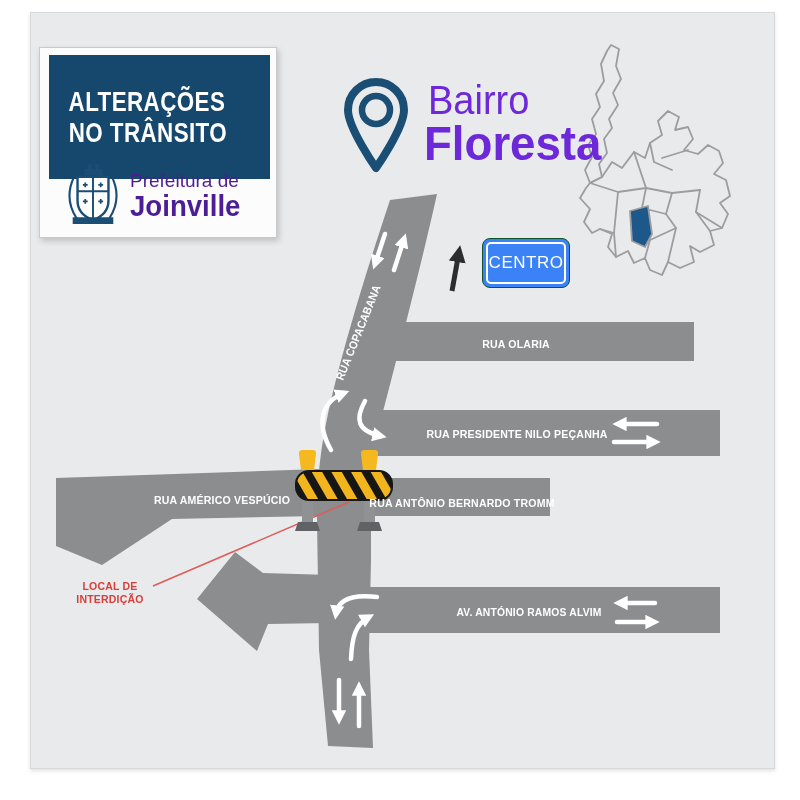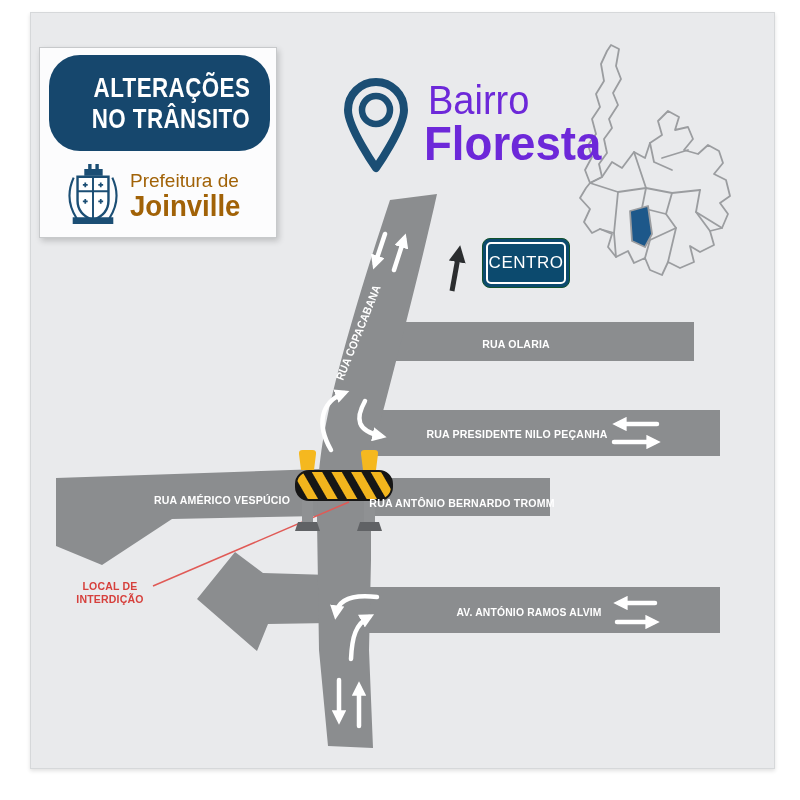--- a/index.html
+++ b/index.html
@@ -10,42 +10,42 @@
     background:#e9eaec; border:1px solid #d6d8da; box-shadow:0 2px 4px rgba(0,0,0,.12);
   }
   .map-svg { position:absolute; left:0; top:0; width:800px; height:800px; z-index:1; }
 
   
   .info-box {
     position:absolute; left:39px; top:47px; width:238px; height:191px; z-index:2;
     background:#fcfcfd; border:1px solid #c7c9cb; box-shadow:2px 3px 6px rgba(0,0,0,.18);
   }
   .info-header {
-    position:absolute; left:9px; top:7px; width:221px; height:96px; background:#16476d;
-    display:flex; flex-direction:column; align-items:flex-end; justify-content:center;border-radius:31px;
+    position:absolute; left:9px; top:7px; width:221px; height:124px; background:#16476d;
+    display:flex; flex-direction:column; align-items:flex-start; justify-content:center;
   }
   .info-header .hline {
     color:#fff; font-weight:bold; font-size:28px; line-height:1.12; letter-spacing:.5px;
     transform:scaleX(.8); white-space:nowrap;
   }
   .org-row { position:absolute; left:24px; top:110px; width:200px; height:76px; display:flex; align-items:center; }
-  .org-text { margin-left:8px; color:#a16207; }
+  .org-text { margin-left:8px; color:#4c1d95; }
   .org-line1 { font-size:19px; line-height:1.05; }
   .org-line2 { font-size:30px; font-weight:bold; line-height:1.0; transform:scaleX(.92); transform-origin:left; }
 
   
   .loc-title { position:absolute; left:424px; top:80px; z-index:2; color:#6d28d9; }
   .loc-line1 { font-size:40px; font-weight:400; line-height:1.0; transform:scaleX(.95); transform-origin:left; margin-left:4px; }
   .loc-line2 { font-size:48px; font-weight:bold; line-height:1.0; margin-top:0px; transform:scaleX(.95); transform-origin:left; }
   .pin-wrap { position:absolute; left:336px; top:70px; width:80px; height:104px; z-index:2; }
 
   
   .centro-sign {
     position:absolute; left:482px; top:238px; width:88px; height:50px; z-index:2;
-    background:#0c4a6e; border:1px solid #11512c; border-radius:8px;
+    background:#3b82f6; border:1px solid #11512c; border-radius:8px;
   }
   .centro-inner {
     position:absolute; inset:3px; border:2px solid #ffffff; border-radius:5px;
     display:flex; align-items:center; justify-content:center;
     color:#ffffff; font-size:17px; letter-spacing:.5px;
   }
 
   svg text { font-family:"Liberation Sans", sans-serif; }
   .road-label { fill:#ffffff; font-weight:bold; font-size:11.5px; letter-spacing:.2px; }
   .alert-label { fill:#d6403c; font-weight:bold; font-size:10.5px; letter-spacing:.2px; }

